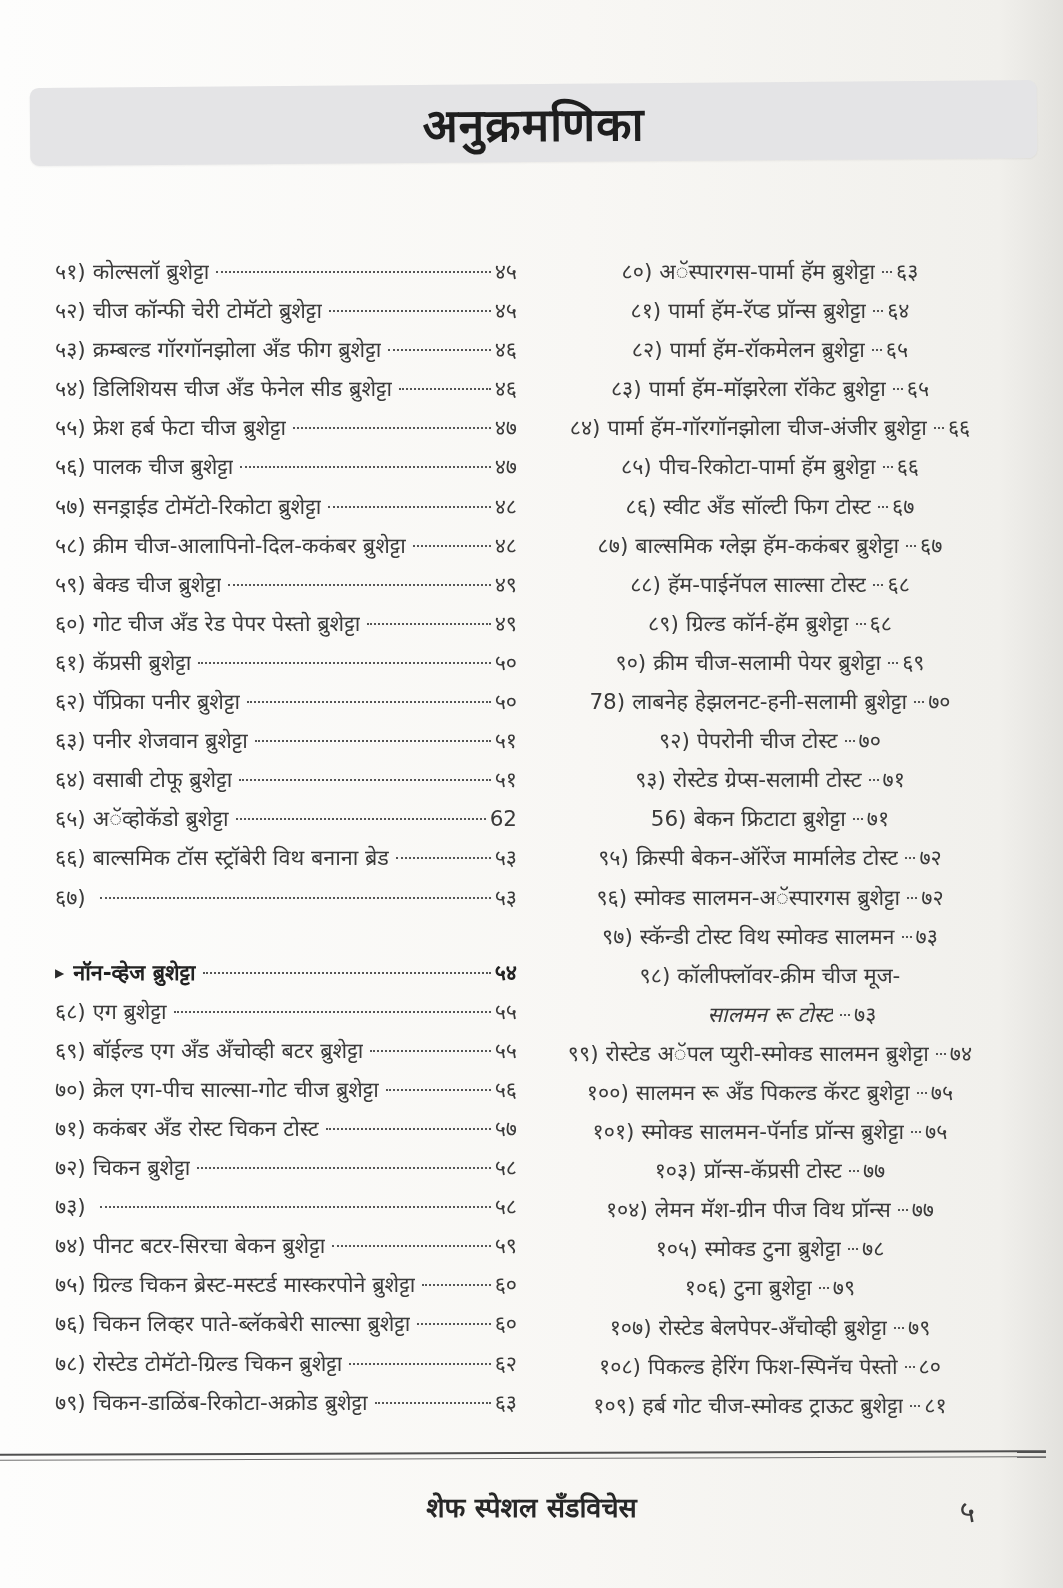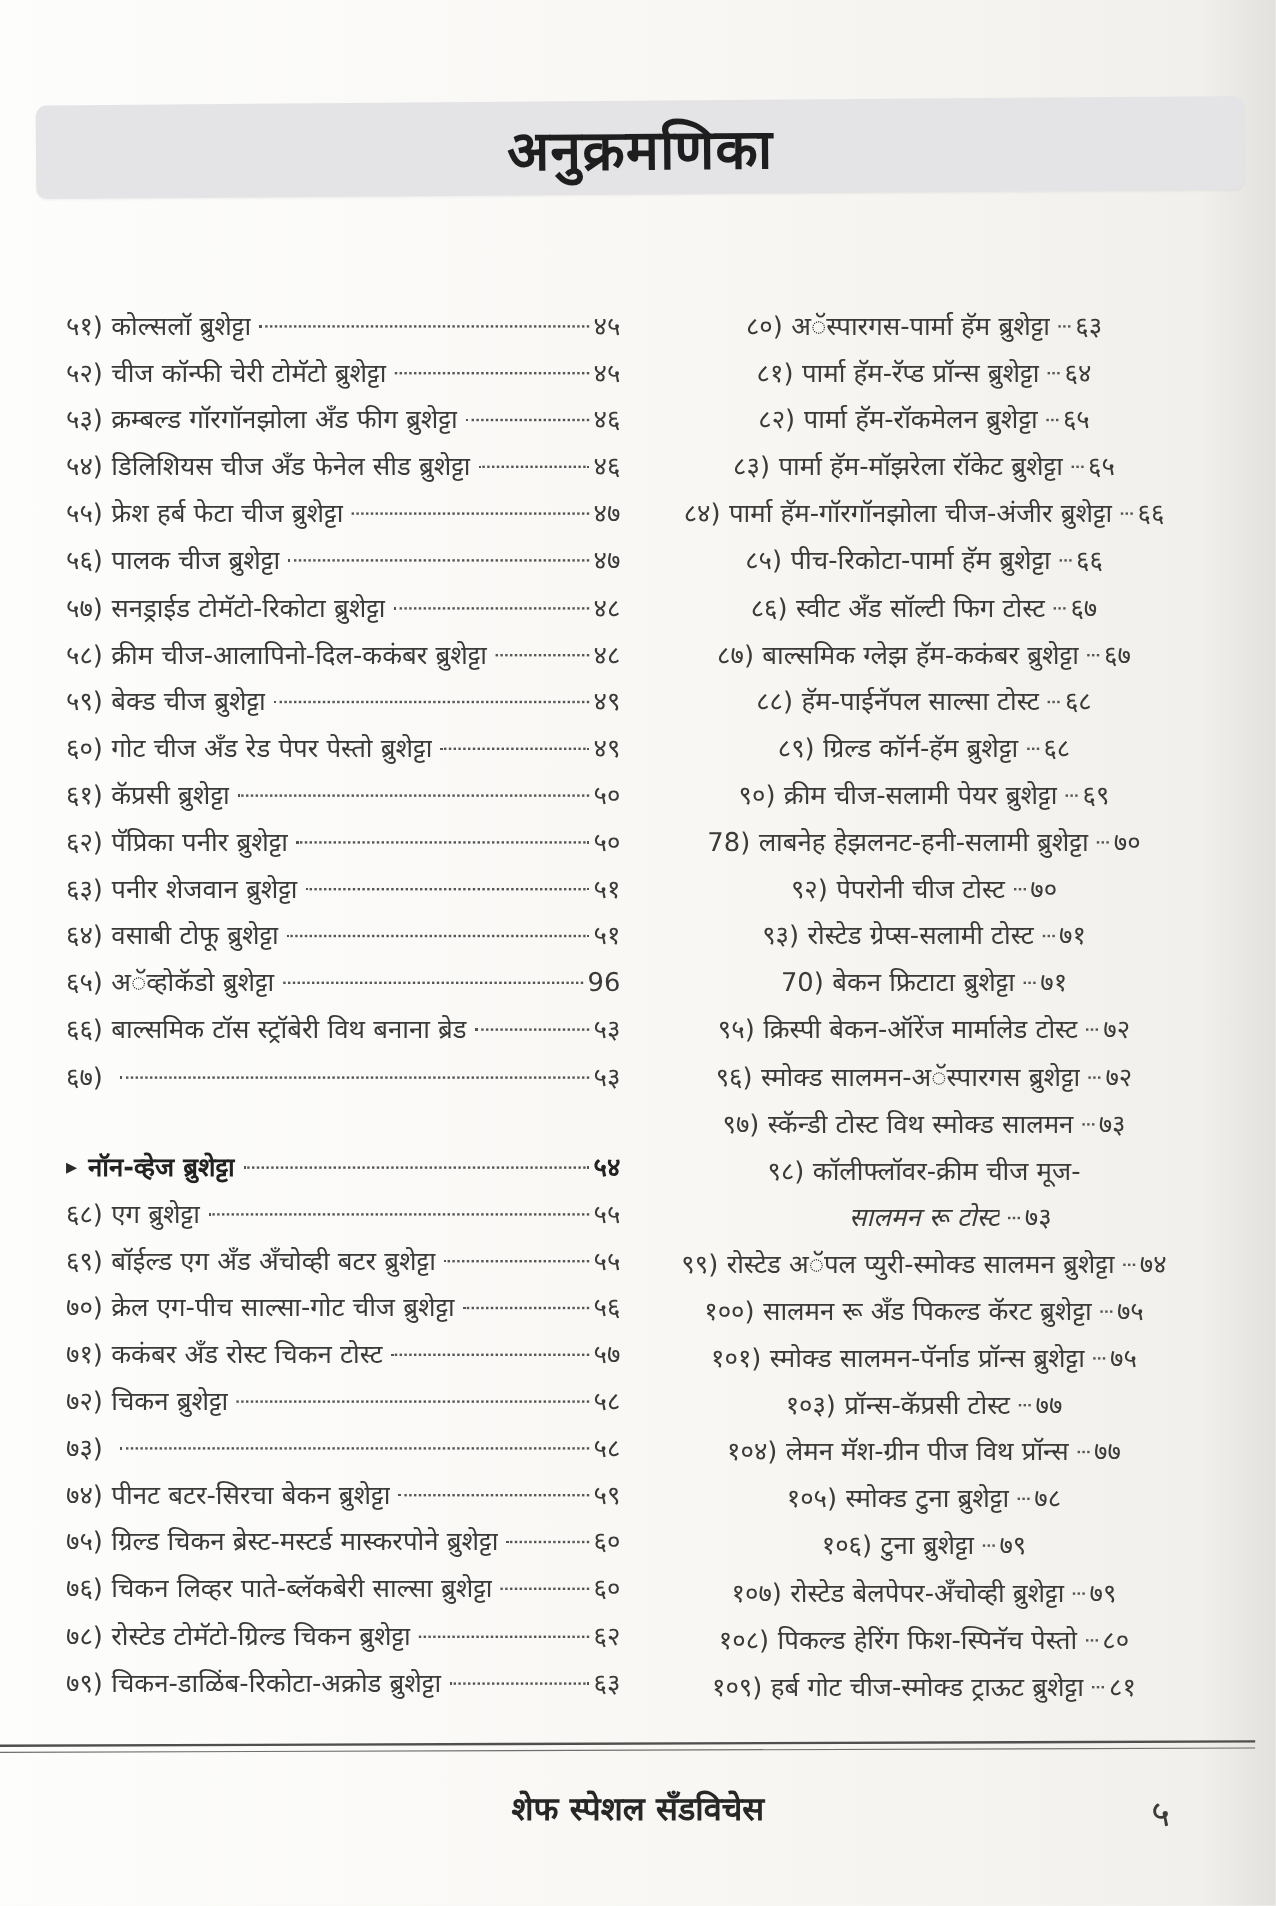--- a/index.html
+++ b/index.html
@@ -152,21 +152,21 @@
         <div class="entry">
           <span class="num">६४)</span>
           <span class="txt">वसाबी टोफू ब्रुशेट्टा</span>
           <span class="dots"></span>
           <span class="pg">५१</span>
         </div>
         <div class="entry">
           <span class="num">६५)</span>
           <span class="txt">अॅव्होकॅडो ब्रुशेट्टा</span>
           <span class="dots"></span>
-          <span class="pg">96</span>
+          <span class="pg">62</span>
         </div>
         <div class="entry">
           <span class="num">६६)</span>
           <span class="txt">बाल्समिक टॉस स्ट्रॉबेरी विथ बनाना ब्रेड</span>
           <span class="dots"></span>
           <span class="pg">५३</span>
         </div>
         <div class="entry">
           <span class="num">६७)</span>
           <span class="dots"></span>
@@ -324,21 +324,21 @@
           <span class="dots"></span>
           <span class="pg">७०</span>
         </div>
         <div class="entry">
           <span class="num">९३)</span>
           <span class="txt">रोस्टेड ग्रेप्स-सलामी टोस्ट</span>
           <span class="dots"></span>
           <span class="pg">७१</span>
         </div>
         <div class="entry">
-          <span class="num">70)</span>
+          <span class="num">56)</span>
           <span class="txt">बेकन फ्रिटाटा ब्रुशेट्टा</span>
           <span class="dots"></span>
           <span class="pg">७१</span>
         </div>
         <div class="entry">
           <span class="num">९५)</span>
           <span class="txt">क्रिस्पी बेकन-ऑरेंज मार्मालेड टोस्ट</span>
           <span class="dots"></span>
           <span class="pg">७२</span>
         </div>

